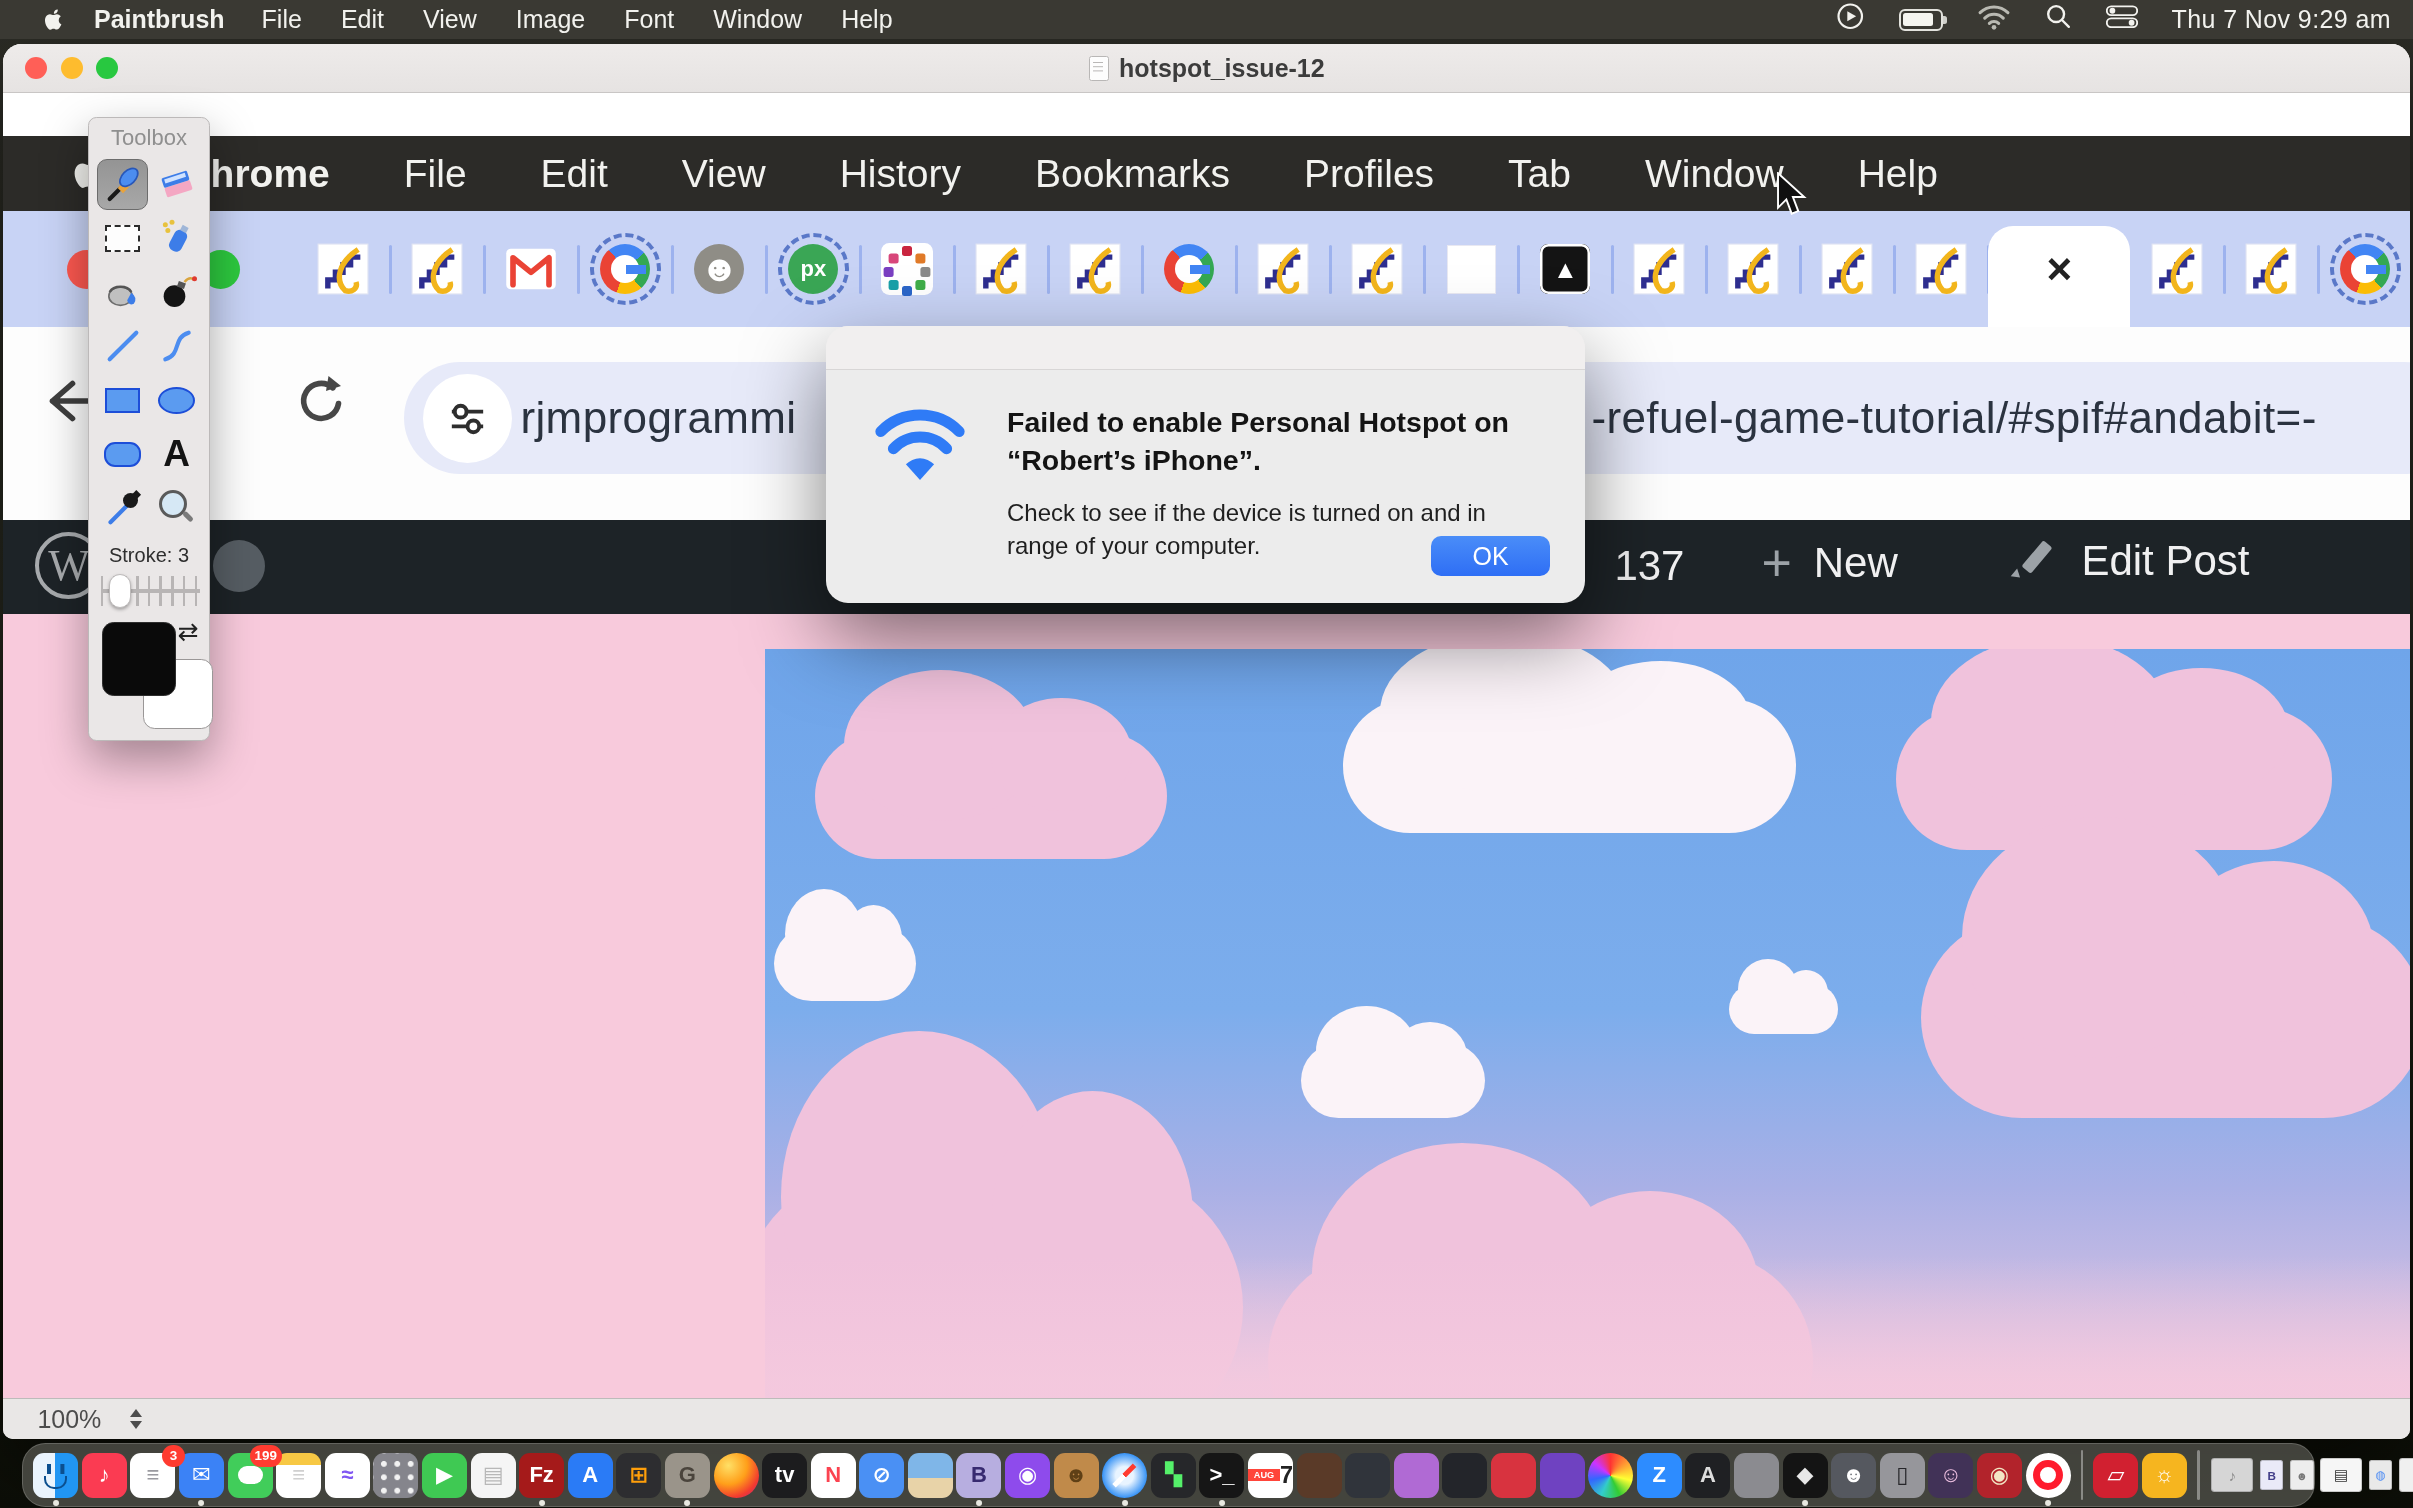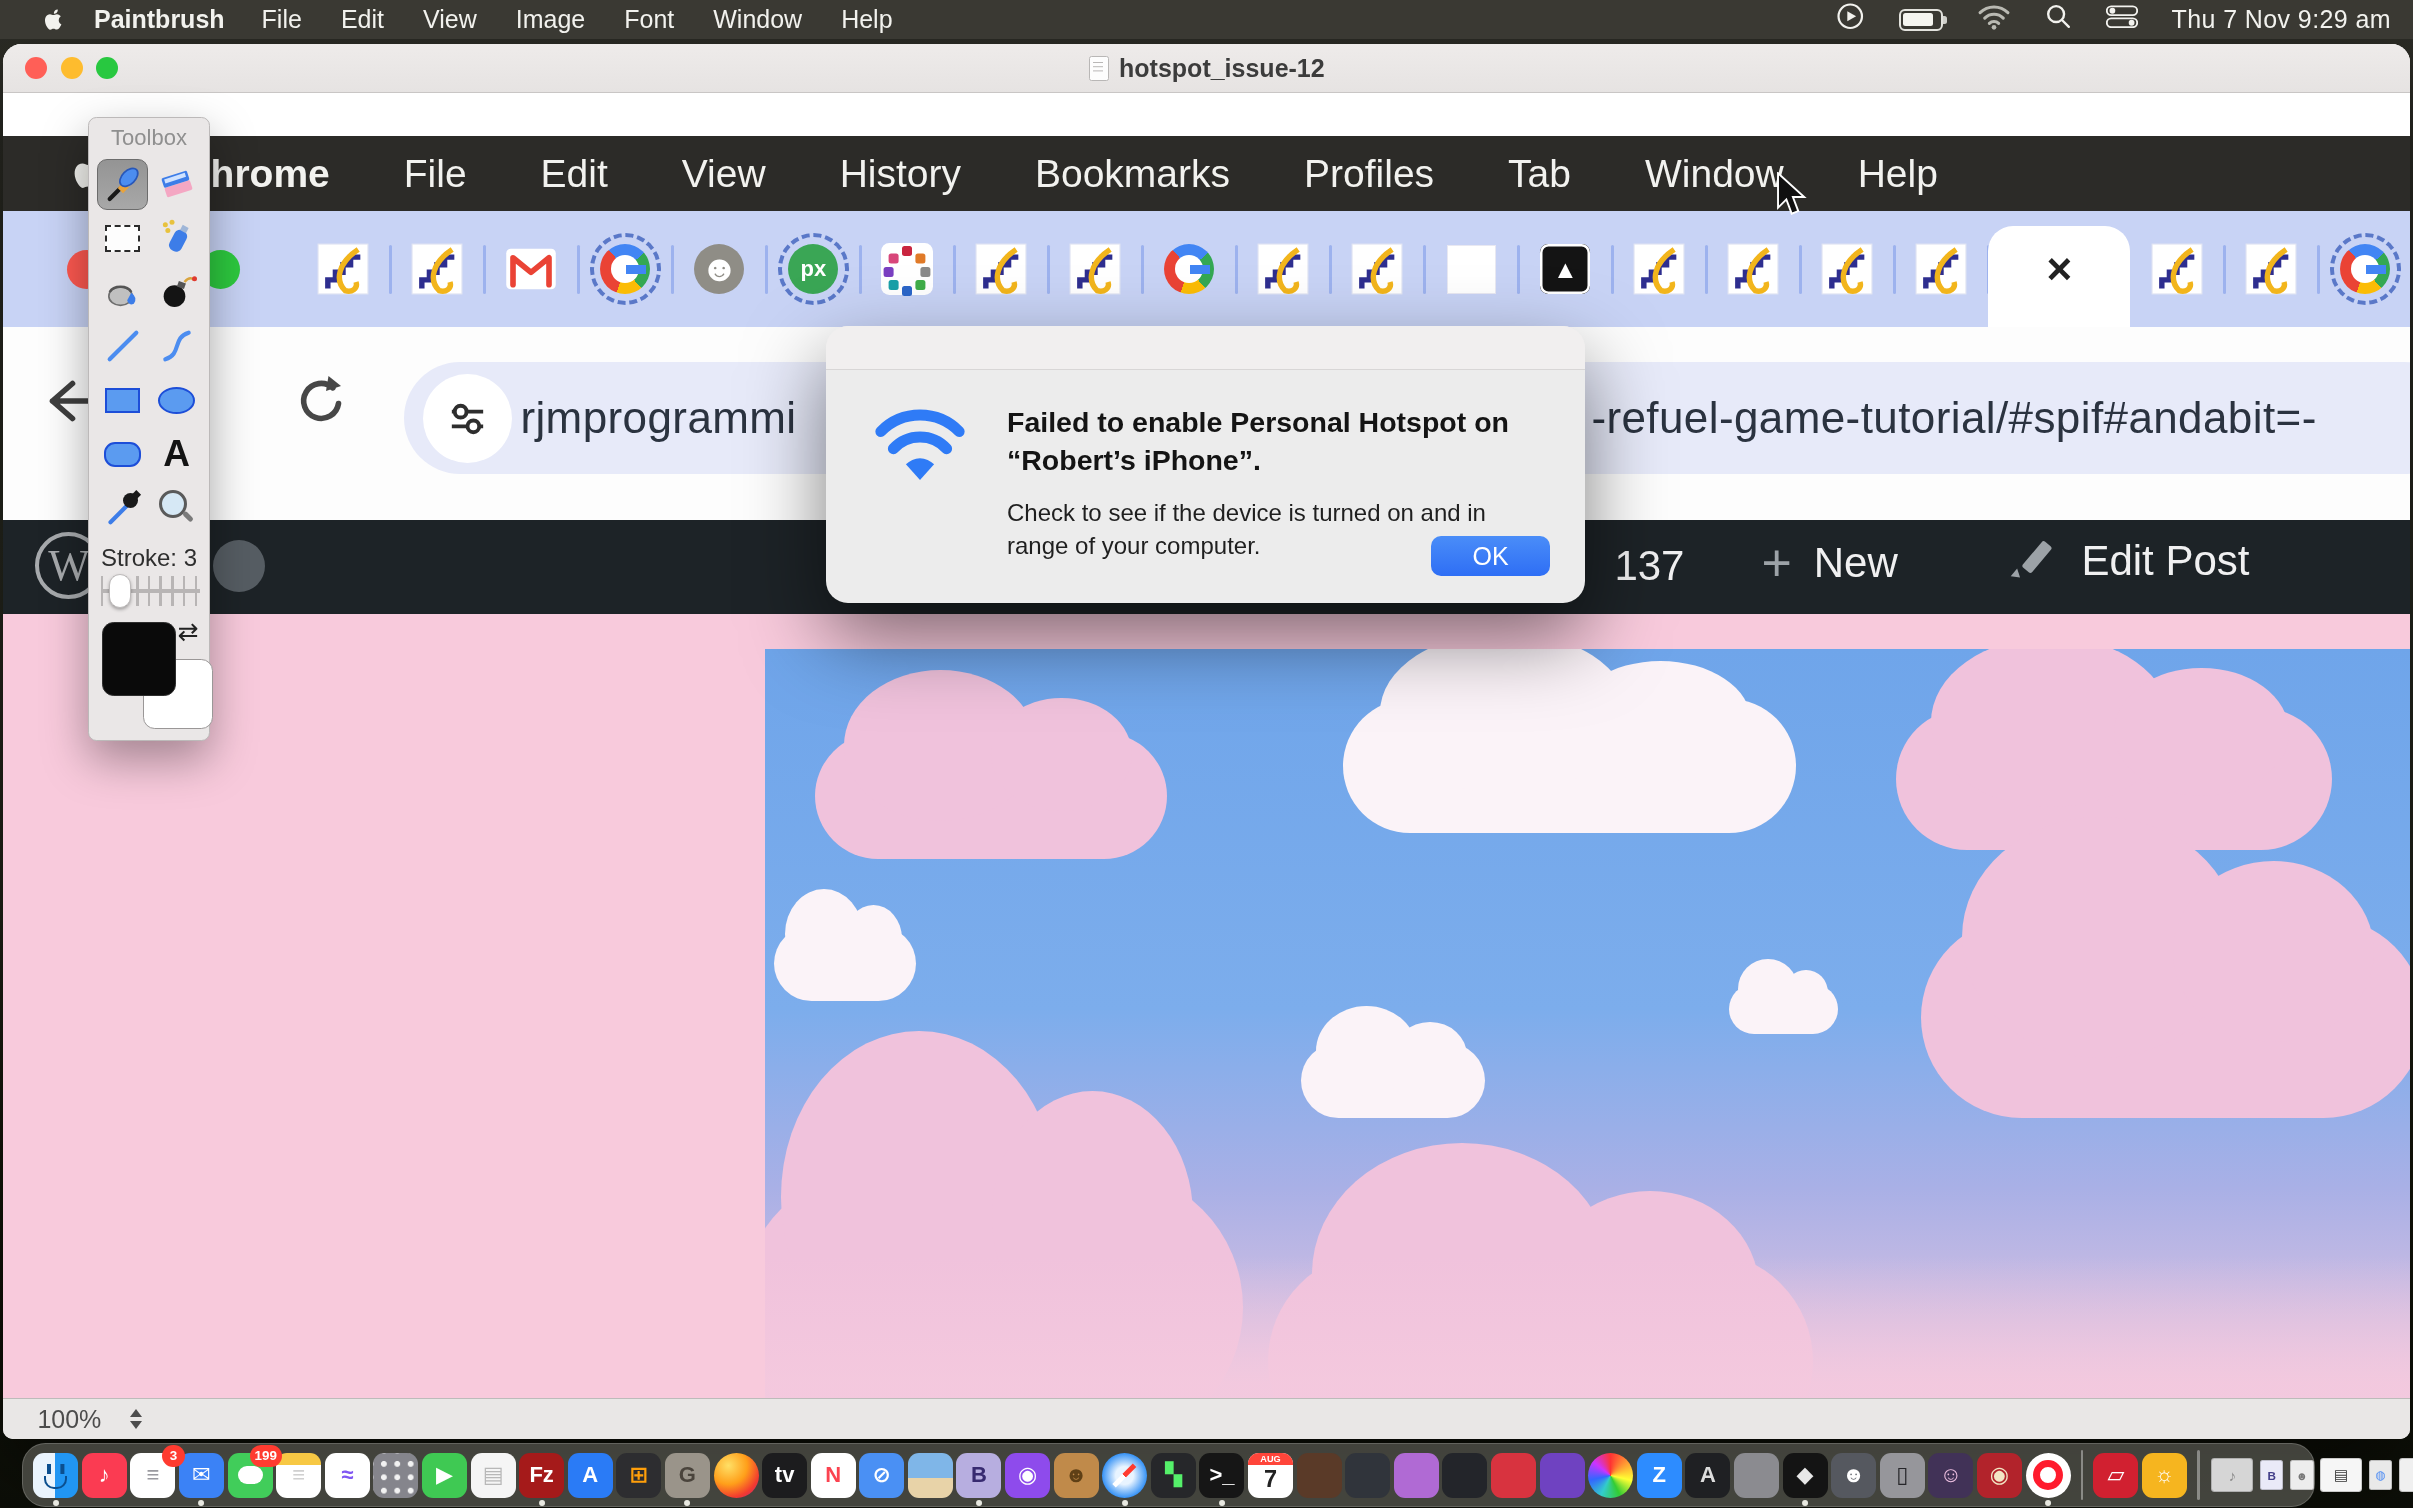--- a/index.html
+++ b/index.html
@@ -145,21 +145,21 @@
   .sel-rect { width:35px; height:27px; border:2.5px dashed #2b2b2b; background:#fdfdfd; }
   .shape-rect { width:35px; height:25px; background:#5b9bf0; border:2.5px solid #1d4ed8; }
   .shape-ellipse { width:37px; height:27px; background:#5b9bf0; border:2.5px solid #1d4ed8; border-radius:50%; }
   .shape-rrect { width:37px; height:25px; background:#5b9bf0; border:2.5px solid #1d4ed8; border-radius:11px; }
   .tool-a { font-size:37px; font-weight:700; color:#141414; }
   .mag { position:relative; width:39px; height:39px; }
   .mag::before { content:""; position:absolute; left:1.7px; top:1.7px; width:22px; height:22px; border-radius:50%;
     background:#d6e8f5; border:3.4px solid #5a5a5a; }
   .mag::after { content:""; position:absolute; left:25px; top:25px; width:11.7px; height:5px; background:#7a7a7a;
     border-radius:2.5px; transform:rotate(45deg); }
-  .stroke-label { position:absolute; left:0; width:100%; top:426px; text-align:center; font-size:24px; color:#2e2e2e; }
+  .stroke-label { position:absolute; left:0; width:100%; top:426px; text-align:center; font-size:20px; color:#2e2e2e; }
   .slider { position:absolute; left:11.7px; top:458px; width:99px; height:30px; }
   .slider .track { position:absolute; left:0; right:0; top:13.4px; height:3.4px; background:#b8b5b5; }
   .slider .ticks { position:absolute; inset:0;
     background-image:repeating-linear-gradient(90deg,#b8b5b5 0 2.5px,transparent 2.5px 11.7px); background-size:100% 60%; background-position:0 20%; }
   .slider .thumb { position:absolute; left:8.4px; top:-1.7px; width:22px; height:34px; border-radius:11px; background:#fff;
     border:0.8px solid #bdbaba; box-shadow:0 1.7px 3.4px rgba(0,0,0,.3); }
   .swatches { position:absolute; left:11.7px; top:501px; width:101px; height:114px; }
   .swatch-b { position:absolute; left:1.7px; top:3.4px; width:74px; height:74px; background:#0a0a0a; border:1.7px solid #2e2e2e;
     border-radius:11.7px; z-index:2; }
   .swatch-w { position:absolute; left:42px; top:40px; width:70px; height:70px; background:#fff; border:1.7px solid #9a9797;
@@ -198,21 +198,21 @@
     border:2.5px solid #0b4f8f; border-top:none; border-radius:0 0 10px 10px; }
   .t-notes .tile { background:linear-gradient(#f7c844 0 11.7px,#fff 11.7px); color:#d0d0d0; }
   .t-grid .tile { background-color:#85858c; background-image:radial-gradient(#f2f2f2 2.5px,transparent 3.4px);
     background-size:13.4px 13.4px; background-position:4.2px 4.2px; }
   .t-firefox .tile { background:radial-gradient(circle at 32% 28%,#ffe066,#ff9f1a 42%,#f23a2f 72%,#a72693 100%); border-radius:50%; }
   .t-photo .tile { background:linear-gradient(#7fb6e8 0 55%,#e8d3a8 55%); }
   .t-safari .tile { border-radius:50%; background:radial-gradient(circle,#e8f4ff 0 28%,#2f8ef5 72%); }
   .t-safari .tile::after { content:""; position:absolute; width:5px; height:28.5px;
     background:linear-gradient(#ff3b30 0 50%,#fff 50%); transform:rotate(45deg); }
   .t-msg .tile::before { content:""; width:25px; height:18.4px; background:#fff; border-radius:9.2px; }
-  .t-calendar .tile { background:#fff; flex-direction:column; justify-content:flex-start; }
+  .t-calendar .tile { background:#fff; justify-content:flex-start; }
   .t-calendar .cal-top { display:block; width:100%; background:#ff453a; color:#fff; font-size:9.2px; font-weight:700;
     line-height:12.6px; text-align:center; }
   .t-calendar .glyph { font-size:23.5px; margin-top:0.8px; }
   .t-opera .tile { background:#fff; border-radius:50%; }
   .t-opera .tile::before { content:""; position:absolute; inset:7.5px; border:7.5px solid #ff1b2d; border-radius:50%; }
   .t-wheel .tile { border-radius:50%;
     background:conic-gradient(#f33,#f93,#ff3,#3c3,#3cc,#36f,#c3f,#f33); }
   .t-divider { width:2.5px !important; height:50px; margin:0 8.4px; background:rgba(255,255,255,.38); border-radius:1.7px; }
   .t-mini .tile { width:42px; height:34px; border-radius:3.4px; border:1.7px solid rgba(0,0,0,.18); font-size:15px; }
   .t-mini-sm { width:28.5px; }

